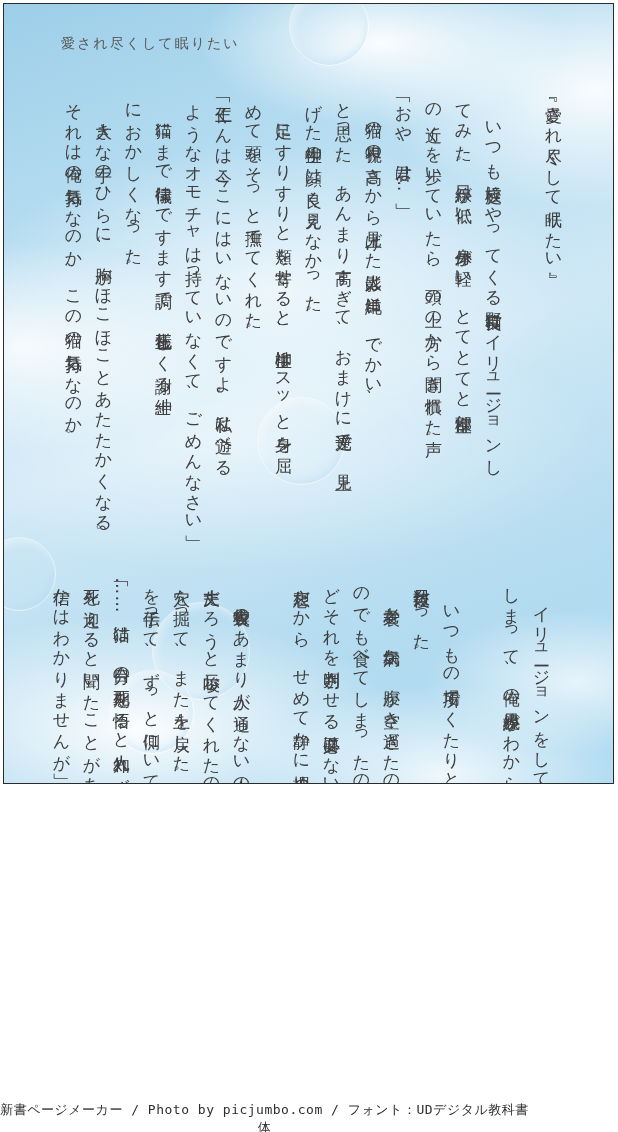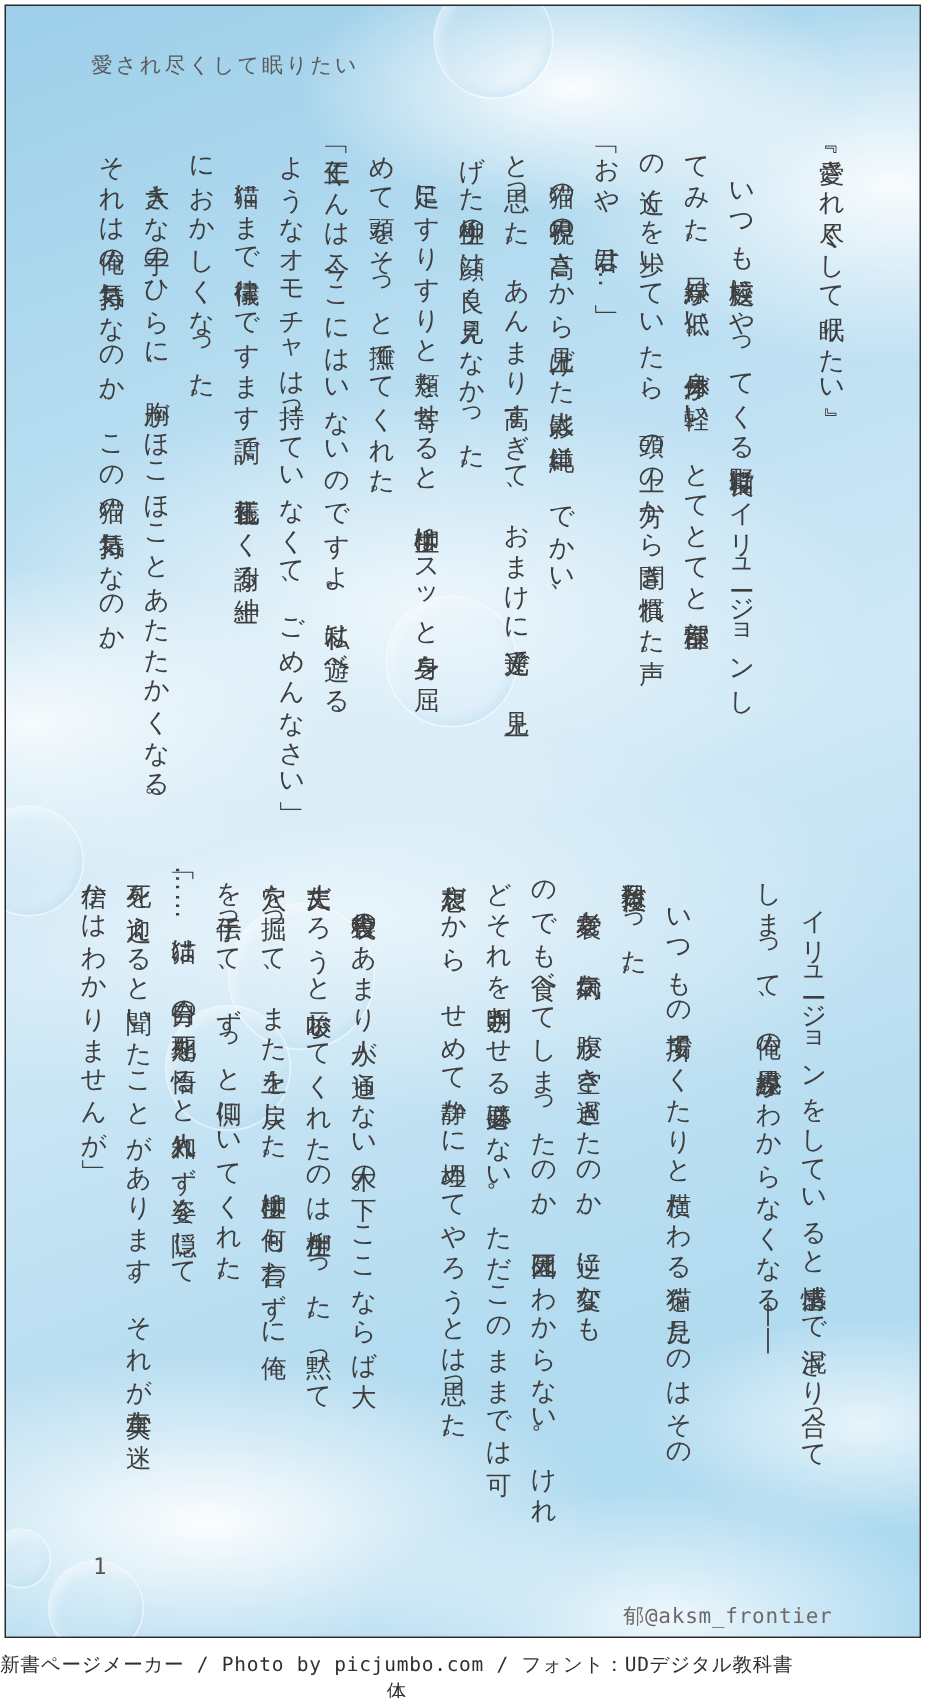--- a/index.html
+++ b/index.html
@@ -2,21 +2,21 @@
 <html lang="ja"><head>
 <meta charset="utf-8">
 <style>
   html,body { margin:0; padding:0; }
   body {
     width:618px; height:1132px; position:relative; overflow:hidden;
     background:#ffffff;
     font-family:"DejaVu Sans", sans-serif;
   }
   .photo {
-    position:absolute; left:3px; top:3px; width:611px; height:1089px;
+    position:absolute; left:3px; top:3px; width:611px; height:781px;
     box-sizing:border-box; border:1px solid #2b2b2b; overflow:hidden;
     background-image:
       radial-gradient(ellipse 260px 120px at 62% 5%,  rgba(255,255,255,0.95), rgba(255,255,255,0) 70%),
       radial-gradient(ellipse 320px 170px at 97% 11%, rgba(255,255,255,0.90), rgba(255,255,255,0) 70%),
       radial-gradient(ellipse 430px 210px at 45% 37%, rgba(255,255,255,0.70), rgba(255,255,255,0) 70%),
       radial-gradient(ellipse 300px 150px at 3% 44%,  rgba(255,255,255,0.85), rgba(255,255,255,0) 70%),
       radial-gradient(ellipse 520px 190px at 38% 56%, rgba(255,255,255,0.55), rgba(255,255,255,0) 70%),
       radial-gradient(ellipse 380px 160px at 22% 93%, rgba(255,255,255,0.95), rgba(255,255,255,0) 70%),
       radial-gradient(ellipse 280px 130px at 72% 99%, rgba(255,255,255,0.80), rgba(255,255,255,0) 70%),
       radial-gradient(ellipse 210px 100px at 94% 87%, rgba(255,255,255,0.70), rgba(255,255,255,0) 72%),

